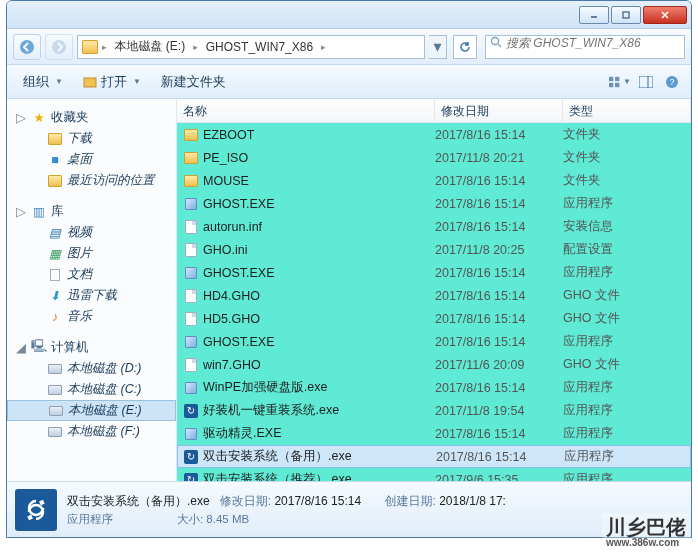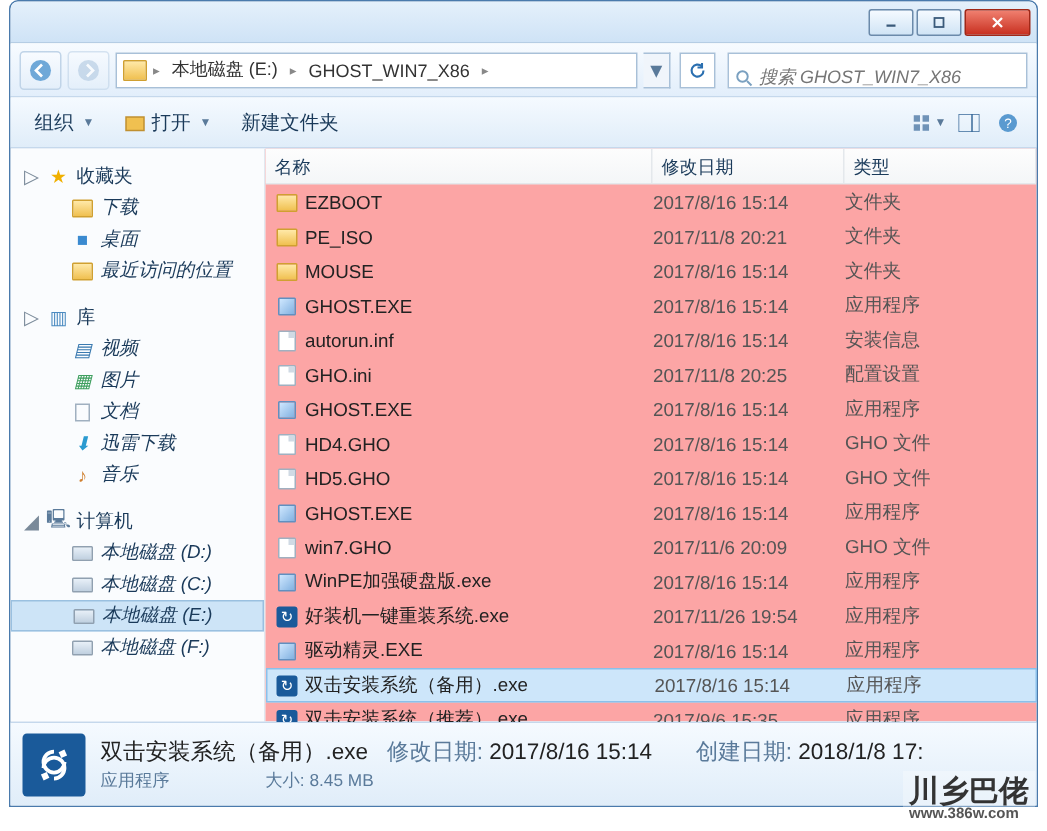--- a/index.html
+++ b/index.html
@@ -14,21 +14,21 @@
 
 .navbar { height: 36px; background: linear-gradient(#f7fbff,#e2eefb); border-bottom: 1px solid #c5d8ec; display: flex; align-items: center; padding: 0 6px; gap: 4px; }
 .navbtn { width: 28px; height: 26px; border: 1px solid #c0d4e8; border-radius: 3px; display: flex; align-items: center; justify-content: center; background: linear-gradient(#f8fbff,#e4effa); color:#5a7a9a; }
 .navbtn.back svg{ transform: none; }
 .addr { flex: 1; height: 24px; border: 1px solid #a8c0d8; background: #fff; display: flex; align-items: center; font-size: 12px; color: #333; padding: 0 4px; gap: 4px; }
 .addr .folder-ico { width: 16px; height: 14px; background: linear-gradient(#ffe9a8,#f0c050); border: 1px solid #d0a030; border-radius: 1px; }
 .addr .crumb { padding: 0 4px; }
 .addr .sep { color: #888; font-size: 9px; }
 .addr-drop { width: 18px; height: 24px; border: 1px solid #a8c0d8; border-left: none; background: #f0f5fb; display: flex; align-items: center; justify-content: center; color:#5a7a9a;}
 .refresh { width: 24px; height: 24px; border: 1px solid #a8c0d8; background: #fff; display: flex; align-items: center; justify-content: center; color:#2a6fb0; margin-left:2px;}
-.search { width: 200px; height: 24px; border: 1px solid #a8c0d8; background: #fff; margin-left: 4px; display: flex; align-items: flex-end; padding: 0 4px; gap: 4px; }
+.search { width: 200px; height: 24px; border: 1px solid #a8c0d8; background: #fff; margin-left: 4px; display: flex; align-items: flex-start; padding: 0 4px; gap: 4px; }
 .search input { border: none; outline: none; font-size: 12px; font-style: italic; color: #999; flex: 1; }
 
 .toolbar { height: 34px; background: linear-gradient(#f5faff,#e0edf9); border-bottom: 1px solid #c5d8ec; display: flex; align-items: center; padding: 0 8px; gap: 4px; font-size: 13px; color: #1a3a5a; }
 .toolitem { padding: 4px 8px; display: flex; align-items: center; gap: 4px; border-radius: 2px; }
 .tiny-drop { font-size: 8px; color: #5a7a9a; margin-left: 2px; }
 .tool-right { margin-left: auto; display: flex; gap: 4px; }
 .ticon { width: 22px; height: 20px; display: flex; align-items: center; justify-content: center; color:#3a6a9a;}
 
 .body { flex: 1; display: flex; overflow: hidden; }
 
@@ -36,21 +36,21 @@
 .sgroup { margin-bottom: 10px; }
 .sitem { display: flex; align-items: center; gap: 4px; padding: 2px 4px 2px 8px; cursor: default; }
 .sitem.sub { padding-left: 40px; font-style: italic; }
 .sitem.sel { background: #cde4f7; border: 1px solid #9ac0e0; padding-top:1px; padding-bottom:1px; }
 .tw { width: 12px; text-align: center; color: #7a8a9a; font-size: 13px; }
 .sico { width: 16px; height: 16px; display: flex; align-items: center; justify-content: center; }
 .star { color: #f0b000; }
 .folder-s { width: 14px; height: 12px; background: linear-gradient(#ffe9a8,#f0c050); border: 1px solid #d0a030; border-radius: 1px; }
 .drive { width: 14px; height: 10px; background: linear-gradient(#e8f0f8,#c0d0e0); border: 1px solid #90a0b0; border-radius: 1px; }
 
-.filepane { flex: 1; display: flex; flex-direction: column; background: #fca5a5; overflow: hidden; }
+.filepane { flex: 1; display: flex; flex-direction: column; background: #5eead4; overflow: hidden; }
 .colhdr { height: 24px; border-bottom: 1px solid #e4e8ec; display: flex; font-size: 12px; color: #1a3a5a; background: linear-gradient(#fdfdfd,#f4f6f8); }
 .colhdr > div { border-right: 1px solid #e4e8ec; padding: 4px 6px; }
 .c-name { flex: 0 0 258px; }
 .c-date { flex: 0 0 128px; }
 .c-type { flex: 1; }
 .files { flex: 1; overflow-y: auto; overflow-x: hidden; }
 .row { display: flex; font-size: 12.5px; color: #222; height: 23px; align-items: center; }
 .row.selected { background: #cde6fa; border: 1px solid #8ac0ea; }
 .row.selected .c-name-cell { padding-left: 5px; }
 .c-name-cell { flex: 0 0 258px; display: flex; align-items: center; gap: 4px; padding-left: 6px; overflow: hidden; white-space: nowrap; }
@@ -60,21 +60,21 @@
 .fico .folder-s { width: 14px; height: 12px; }
 .fico .doc { width: 12px; height: 14px; border: 1px solid #a0b0c0; background: #fff; border-radius: 1px; position: relative; }
 .fico .doc::before { content: ""; position: absolute; top: 0; right: 0; width: 4px; height: 4px; background: #d0dae4; }
 .fico .exe { width: 12px; height: 12px; border: 1px solid #6090c0; background: linear-gradient(135deg,#d0e8ff,#80b0e0); border-radius: 1px; }
 .fico .sync { width: 14px; height: 14px; border-radius: 2px; background: #1a5a9a; color: #fff; font-size: 10px; display:flex;align-items:center;justify-content:center;}
 
 .statusbar { height: 56px; border-top: 1px solid #c5d8ec; background: linear-gradient(#f5faff,#e0edf9); display: flex; align-items: center; padding: 4px 8px; gap: 10px; font-size: 12px; color: #333; }
 .big-ico { width: 42px; height: 42px; border-radius: 3px; background: #1a5a9a; display: flex; align-items: center; justify-content: center; }
 .big-ico svg { color: #fff; }
 .stat-label { color: #5a7a9a; }
-.stat-name { font-size: 15px; color: #222; }
+.stat-name { font-size: 12px; color: #222; }
 
 .watermark { position: absolute; right: 8px; bottom: 6px; font-size: 20px; color: #333; font-family: "Microsoft YaHei"; font-weight: 700; background: rgba(255,255,255,.3); padding: 0 4px;}
 .watermark .sub { font-size: 10px; display:block; color:#555; margin-top:-4px;}
 
 ::-webkit-scrollbar { width: 16px; }
 ::-webkit-scrollbar-track { background: #f0f0f0; border-left: 1px solid #ddd; }
 ::-webkit-scrollbar-thumb { background: #c8d4e0; border: 1px solid #a8b8c8; border-radius: 2px; }
 ::-webkit-scrollbar-button { height: 16px; background: #e8eef4; border: 1px solid #c0cdd8; }
 </style>
 </head>
@@ -394,21 +394,21 @@
             <div class="c-date-cell">2017/8/16 15:14</div>
             <div class="c-type-cell">应用程序</div>
           </div>
           <div class="row">
             <div class="c-name-cell">
               <span class="fico">
                 <div class="sync">↻</div>
               </span>
               <span>好装机一键重装系统.exe</span>
             </div>
-            <div class="c-date-cell">2017/11/26 19:54</div>
+            <div class="c-date-cell">2017/11/8 19:54</div>
             <div class="c-type-cell">应用程序</div>
           </div>
           <div class="row">
             <div class="c-name-cell">
               <span class="fico">
                 <div class="exe"></div>
               </span>
               <span>驱动精灵.EXE</span>
             </div>
             <div class="c-date-cell">2017/8/16 15:14</div>

